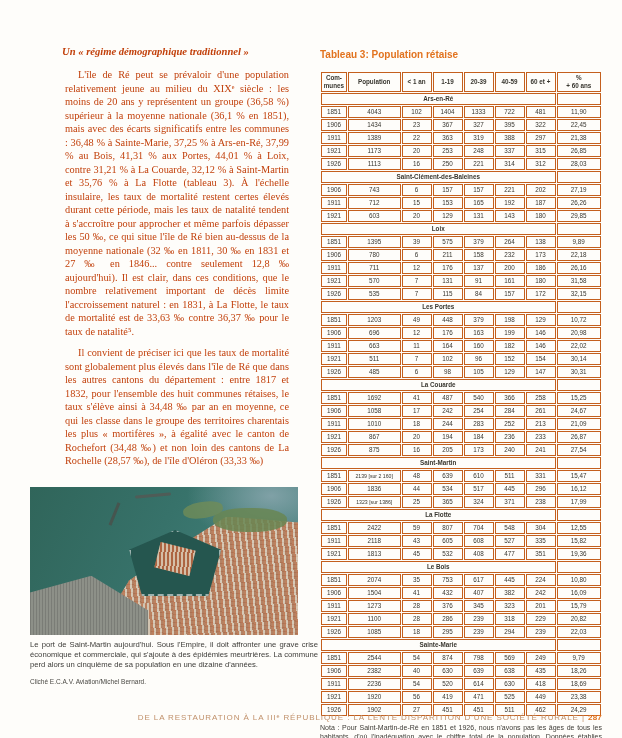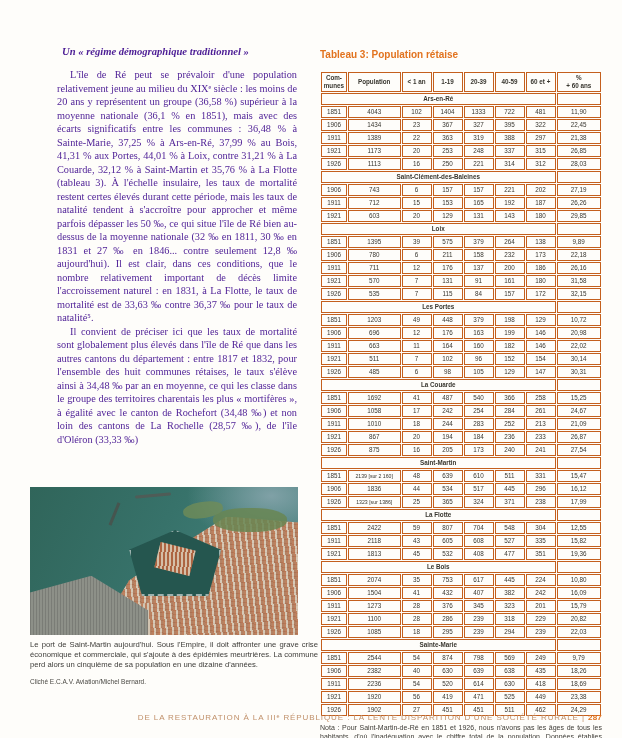--- a/index.html
+++ b/index.html
@@ -1,21 +1,21 @@
 <!DOCTYPE html>
 <html lang="fr"><head>
 <meta charset="utf-8">
 <style>
   html,body{margin:0;padding:0;background:#e8e8e8;}
   .page{position:relative;width:622px;height:738px;background:#fefdfa;overflow:hidden;
         font-family:"Liberation Serif",serif;}
   
-  .left-col{position:absolute;left:57px;top:46px;width:240px;color:#4c1d95;}
+  .left-col{position:absolute;left:57px;top:46px;width:240px;color:#c2410c;}
   .heading{font-size:10.6px;font-style:italic;font-weight:bold;margin:0 0 11px 5px;}
-  .body-para{font-size:10.3px;line-height:13.5px;text-align:justify;margin:0;text-indent:13px;}
+  .body-para{font-size:10.3px;line-height:13.5px;text-align:justify;margin:8px;text-indent:13px;}
   
   .photo-block{position:absolute;left:30px;top:487px;width:288px;}
   .photo{position:relative;width:268px;height:148px;overflow:hidden;
          background:
            radial-gradient(120px 70px at 90% 6%, rgba(135,165,172,.9), rgba(135,165,172,0) 70%),
            linear-gradient(115deg,#30655a 0%,#37726a 45%,#3e7b74 70%,#497f7e 100%);}
   .town{position:absolute;left:30%;top:20%;right:0;bottom:0;
         clip-path:polygon(62% 0,100% 5%,100% 100%,0 100%,0 80%,10% 54%,32% 30%);
         background-color:#b9a78f;
         background-image:

